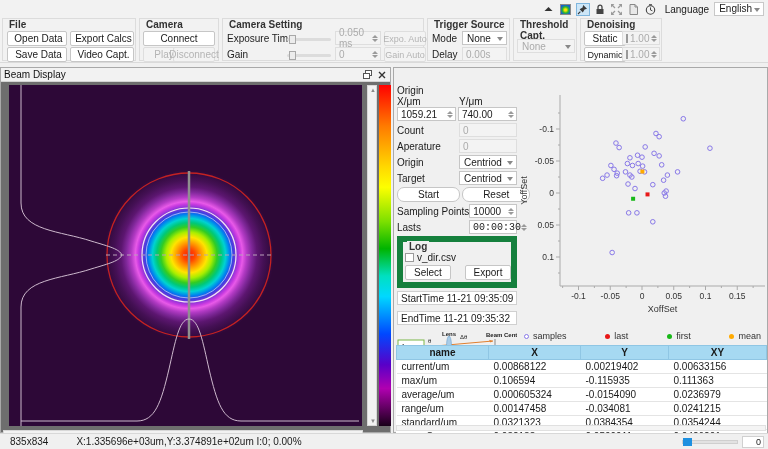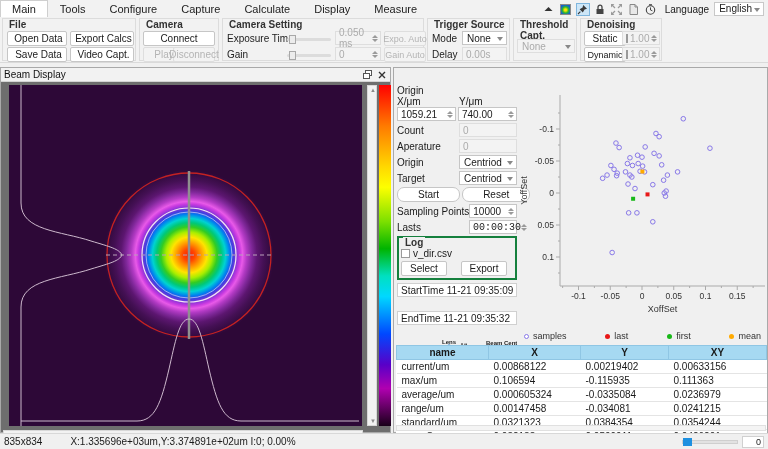--- a/index.html
+++ b/index.html
@@ -67,61 +67,52 @@
   .hscroll { position:absolute; left:2px; top:348px; width:360px; height:7px; background:#f2f2f2; border:1px solid #d8d8d8; }
 
   
   .pos-panel { left:393px; width:375px; }
   .pos-content { position:absolute; top:14px; left:0; right:0; bottom:0; }
   .pos-left { position:absolute; left:3px; top:3px; width:120px; }
   .prow { display:flex; align-items:center; margin-bottom:2px; }
   .plabel { font-size:10px; flex:1; white-space:nowrap; }
   .pfield { width:58px; }
   .pbtn { flex:1; height:15px;border-radius:7px; }
-  .loggroup { border:2px solid #15803d; padding:10px 2px 2px 2px; position:relative; margin-bottom:3px; }
+  .loggroup { border:6px solid #15803d; padding:10px 2px 2px 2px; position:relative; margin-bottom:3px; }
   .loggroup .group-label { background:#f0f0f0; }
   .timefield { background:#fff; border:1px solid #d0d0d0; height:14px; font-size:10px; display:flex; align-items:center;
-               padding:0 3px; margin-bottom:14px; white-space:nowrap; }
+               padding:0 3px; margin-bottom:6px; white-space:nowrap; }
   .scatter-wrap { position:absolute; left:124px; top:1px; }
   .legend { position:absolute; left:130px; right:6px; top:249px; display:flex; justify-content:space-between; align-items:center; }
   .litem { display:flex; align-items:center; gap:4px; font-size:9px; color:#333; }
   .lmark { width:5px; height:5px; border-radius:50%; }
   .ptable { position:absolute; left:2px; top:263px; width:370px; border-collapse:collapse; table-layout:fixed; background:#fff; }
   .ptable th { background:#a6d9f2; font-size:10px; font-weight:bold; height:14px; border:1px solid #8fc6e4;margin-left:14px; }
   .ptable td { font-size:10px; height:14px; border-bottom:1px solid #e4e4e4; padding-left:5px; white-space:nowrap; overflow:hidden; }
   .pos-hscroll { position:absolute; left:2px; bottom:1px; width:370px; height:6px; background:#f4f4f4; border:1px solid #e0e0e0; }
 
   
   .statusbar { position:absolute; left:0; top:433px; width:768px; height:16px; background:#f0f0f0;
                border-top:1px solid #d8d8d8; display:flex; align-items:center; font-size:10px; }
-  .status-size { margin-left:4px; }
+  .status-size { margin-left:10px; }
   .status-coords { margin-left:28px; }
   .status-right { margin-left:auto; display:flex; align-items:center; gap:4px; margin-right:4px; }
   .status-slider { position:relative; width:56px; height:4px; background:#e2e2e2; border:1px solid #cfcfcf; }
   .status-thumb { position:absolute; left:0; top:-3px; width:9px; height:8px; background:#1e90e0; }
   .status-val { width:22px; height:12px; background:#fff; border:1px solid #d0d0d0; font-size:9px;
                 display:flex; align-items:center; justify-content:flex-end; padding-right:2px; }
 
   svg text { font-family:"Liberation Sans", sans-serif; }
 </style>
 </head>
 <body>
 
 <div class="win">
 
   <div class="menubar">
-    <div id="tabs" style="display: flex;">
-        <div class="tab active">Main</div>
-        <div class="tab">Tools</div>
-        <div class="tab">Configure</div>
-        <div class="tab">Capture</div>
-        <div class="tab">Calculate</div>
-        <div class="tab">Display</div>
-        <div class="tab">Measure</div>
-      </div>
     <div class="menu-right">
       <div class="mi">
         <svg width="9" height="6">
             <path d="M0.5 5 L4.5 1 L8.5 5 Z" fill="#333"></path>
           </svg>
       </div>
       <div class="mi">
         <div style="width:11px;height:11px;border:1px solid #888;background:radial-gradient(circle at 50% 55%, #ffe400 0 15%, #2db82d 45%, #1560d0 75%);"></div>
       </div>
       <div class="mi active">
@@ -620,21 +611,21 @@
             </tr>
             <tr>
               <td>max/um</td>
               <td>0.106594</td>
               <td>-0.115935</td>
               <td>0.111363</td>
             </tr>
             <tr>
               <td>average/um</td>
               <td>0.000605324</td>
-              <td>-0.0335084</td>
+              <td>-0.0154090</td>
               <td>0.0236979</td>
             </tr>
             <tr>
               <td>range/um</td>
               <td>0.00147458</td>
               <td>-0.034081</td>
               <td>0.0241215</td>
             </tr>
             <tr>
               <td>standard/um</td>

